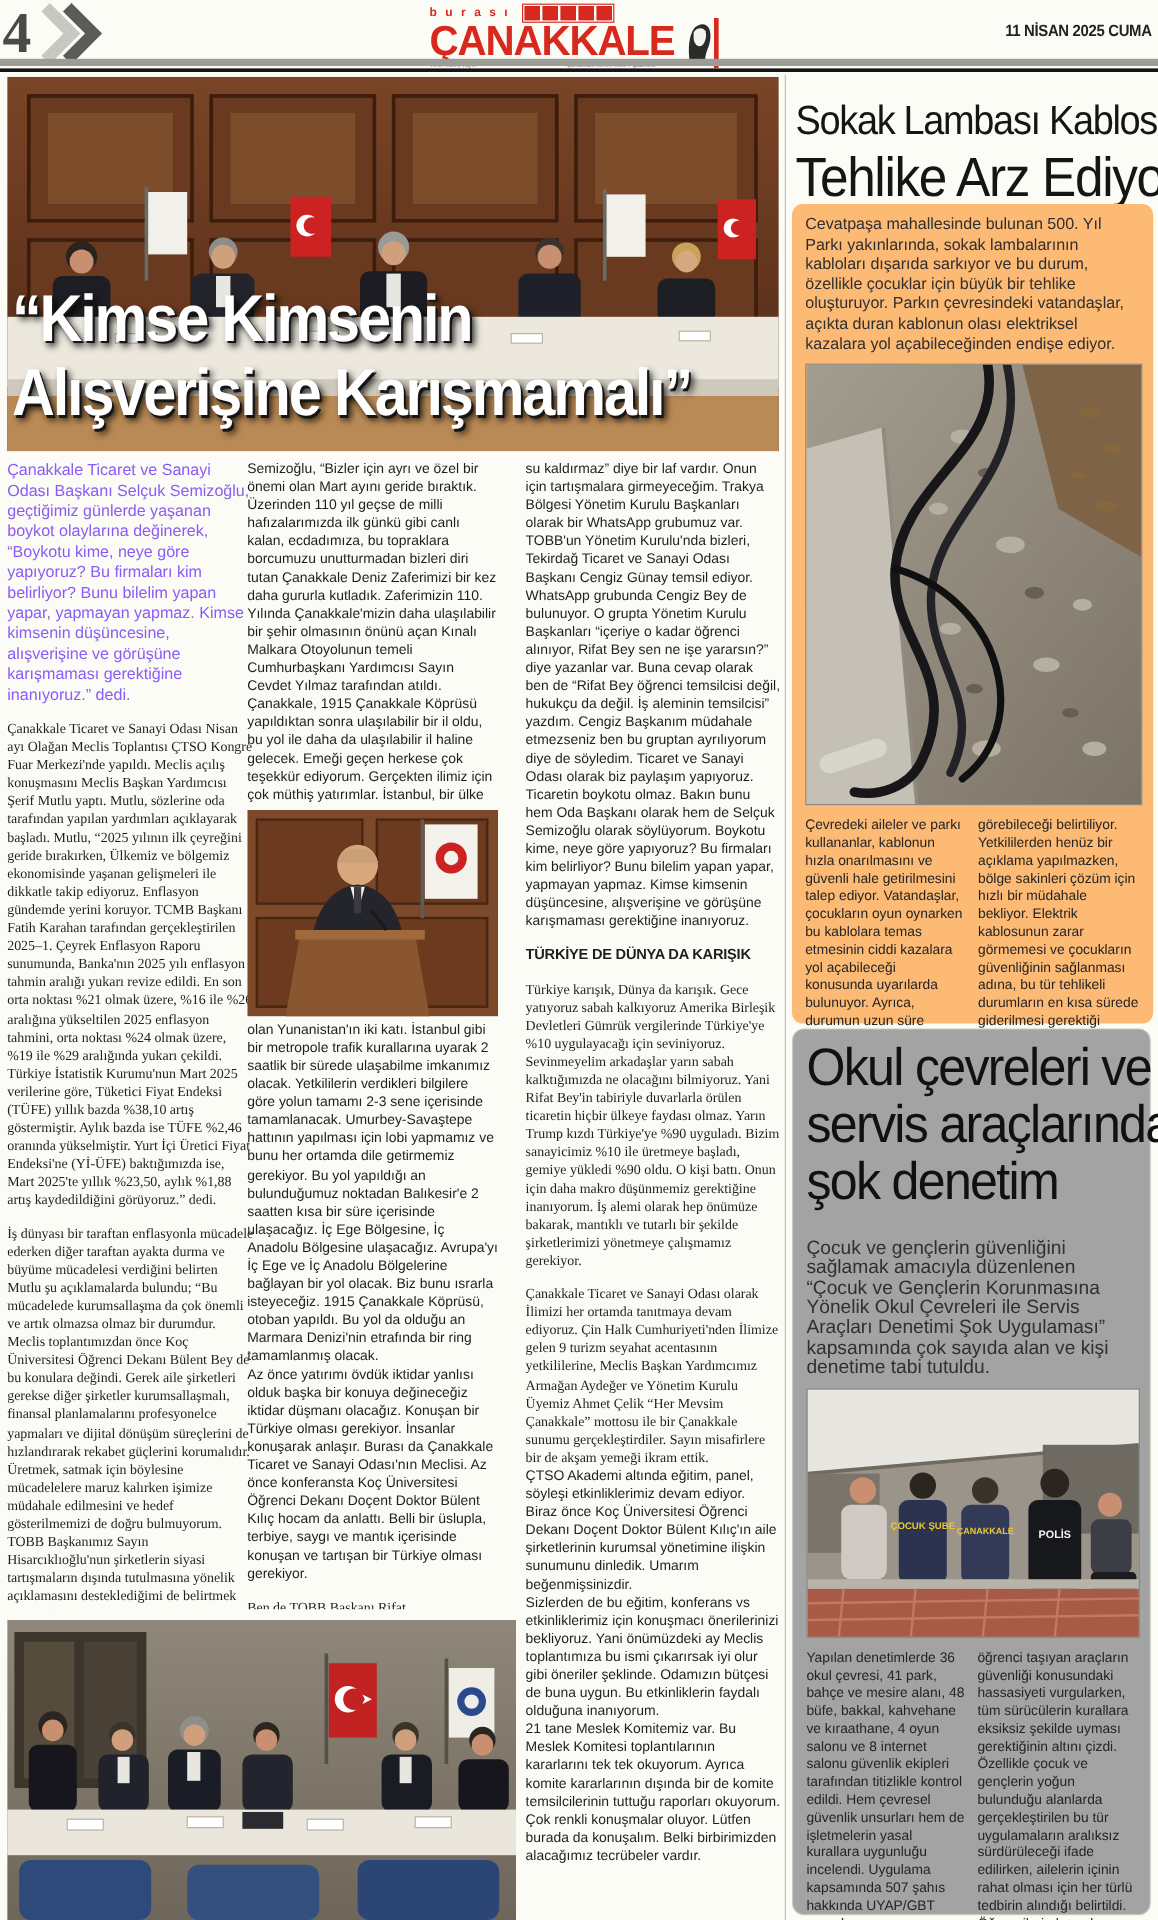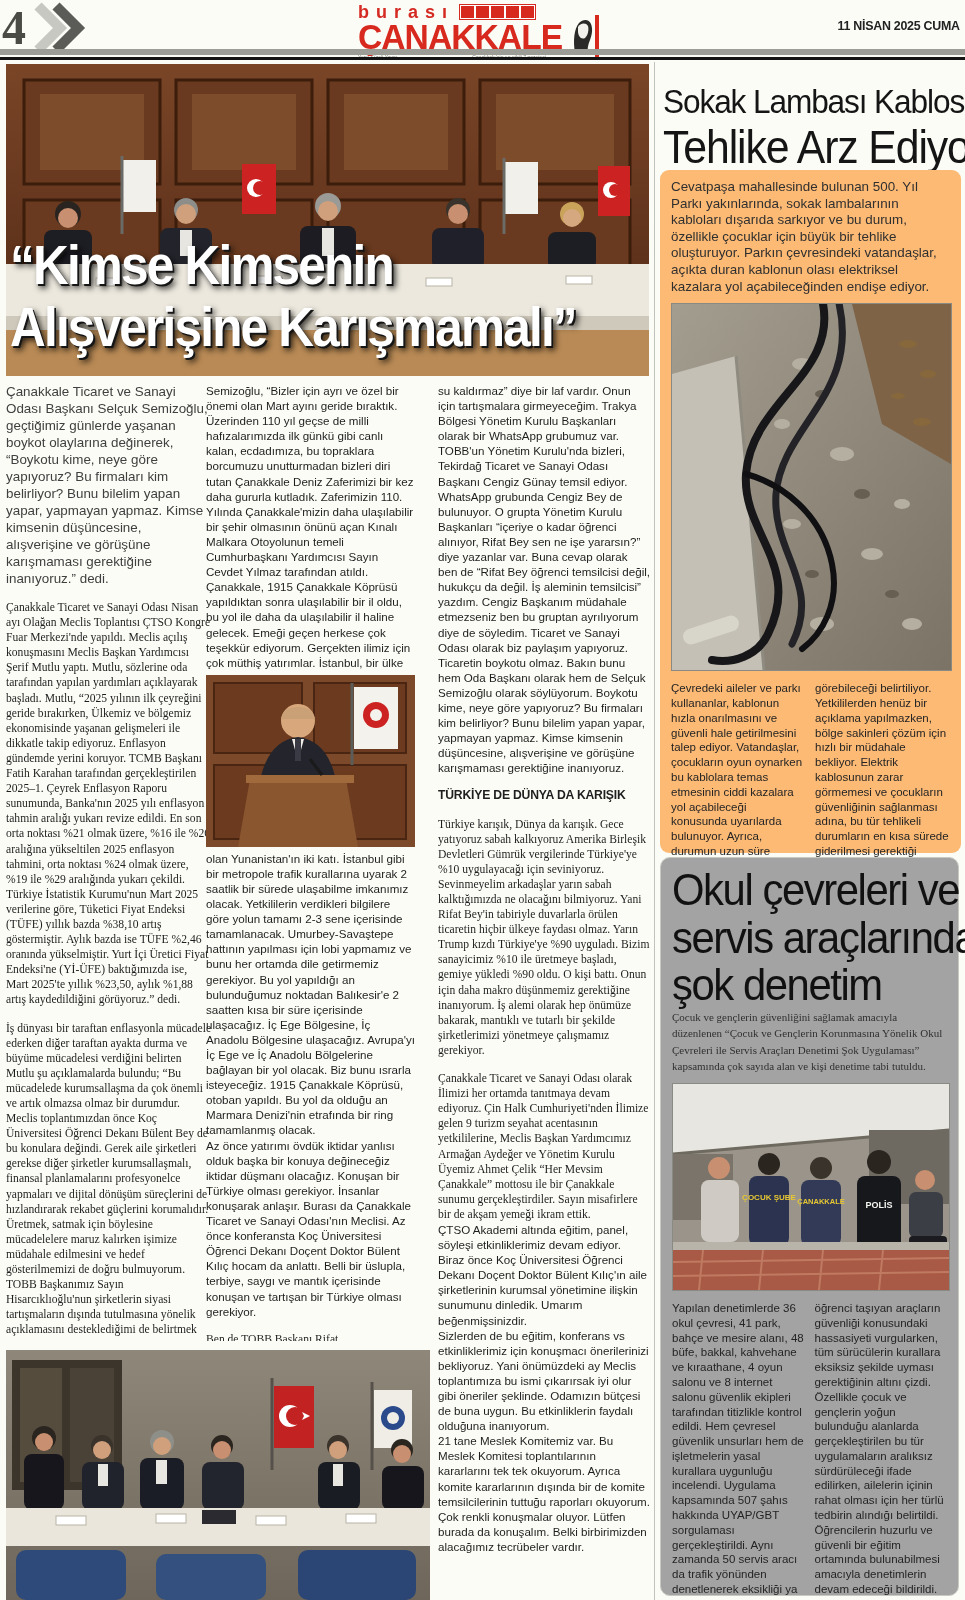--- a/index.html
+++ b/index.html
@@ -5,21 +5,21 @@
   html,body{margin:0;padding:0;background:#e4e4e0;}
   .page{position:relative;width:965px;height:1600px;margin:0 auto;background:#fcfcf7;
         font-family:"Liberation Sans",sans-serif;overflow:hidden;color:#1d1d1d;}
 
   
   .pagenum{position:absolute;left:2px;top:4px;font-family:"Liberation Serif",serif;
            font-weight:bold;font-size:48px;color:#4b4b46;line-height:1;}
   .chevrons{position:absolute;left:30px;top:2px;}
   .logo{position:absolute;left:358px;top:3px;width:215px;height:52px;}
   .logo-toprow{display:flex;align-items:center;gap:5px;}
-  .logo-burasi{color:#d42a22;font-weight:bold;font-size:18px;letter-spacing:7px;line-height:1;}
+  .logo-burasi{color:#d42a22;font-weight:bold;font-size:10px;letter-spacing:7px;line-height:1;}
   .logo-strip{display:flex;gap:2px;border:1px solid #d42a22;padding:1px;background:#fff;}
   .logo-strip span{display:block;width:13px;height:12px;background:#d8291f;}
   .logo-main{color:#d8291f;font-weight:800;font-size:35px;line-height:.92;letter-spacing:-1px;
              transform:scaleX(.96);transform-origin:left;}
   .logo-sub{display:flex;justify-content:space-between;font-size:5px;color:#777;margin-top:1px;width:188px;}
   .logo-ata{position:absolute;right:-26px;top:12px;}
   .dateline{position:absolute;right:5px;top:18px;font-weight:bold;font-size:13.5px;color:#222;
             letter-spacing:-0.3px;transform:scaleX(.92);transform-origin:right;}
   .bar-gray{position:absolute;left:0;top:49px;width:965px;height:6px;background:#9d9d97;}
   .bar-black{position:absolute;left:0;top:57px;width:965px;height:3px;background:#141414;}
@@ -27,21 +27,21 @@
   
   .mainphoto{position:absolute;left:6px;top:64px;width:643px;height:312px;}
   .headline{position:absolute;left:10px;top:234px;width:660px;color:#fff;font-weight:800;
             font-size:55px;line-height:1.13;letter-spacing:-2px;transform:scaleX(.9);
             transform-origin:left top;white-space:nowrap;
             text-shadow:2px 2px 0 #161616,4px 4px 7px rgba(0,0,0,.85);}
   .bcol{position:absolute;top:383px;font-size:11.6px;line-height:15.1px;color:#1e1e1e;overflow:hidden;}
   .col1{left:6px;width:206px;height:958px;}
   .col2{left:206px;width:209px;height:958px;}
   .col3{left:438px;width:212px;height:1214px;}
-  .lead{font-size:13.4px;line-height:17px;color:#404040;}
+  .lead{font-size:13.4px;line-height:17px;color:#8b5cf6;}
   .para{margin:0;}
   .gap{margin-top:13px;font-family:Liberation Serif, serif;}
   .sub{font-weight:bold;font-size:12.2px;letter-spacing:-.2px;margin-top:13px;}
   .inlinephoto{width:100%;height:172px;margin:5px 0 4px 0;display:block;}
   .bottomphoto{position:absolute;left:6px;top:1350px;width:424px;height:250px;z-index:3;}
 
   
   .vdivider{position:absolute;left:654px;top:62px;width:1px;height:1538px;background:#c2c2bc;}
   .r-titleblock{position:absolute;left:663px;top:84px;width:300px;color:#151515;font-weight:400;}
   .rt1{font-size:34px;line-height:1.05;letter-spacing:-1.2px;transform:scaleX(.93);
@@ -54,21 +54,21 @@
   .r-lead{font-size:13.4px;line-height:16.6px;color:#303030;}
   .cablesphoto{display:block;width:279px;height:366px;margin-top:8px;border:1px solid #8a8a84;}
   .r-cols{margin-top:10px;display:flex;gap:10px;}
   .r-cols .rc{width:134px;font-size:11.5px;line-height:14.8px;color:#242424;}
   .r-byline{font-weight:bold;margin-top:14px;}
 
   .art2box{position:absolute;left:660px;top:857px;width:299px;height:739px;background:#a3a3a3;
            border:1px solid #c9c9c2;border-radius:10px;box-sizing:border-box;padding:8px 11px;}
   .a2title{font-size:44px;line-height:1.08;letter-spacing:-1.5px;font-weight:400;color:#111;
            transform:scaleX(.95);transform-origin:left;white-space:nowrap;}
-  .a2lead{font-size:11px;line-height:16.6px;color:#303030;margin-top:0;font-family:Liberation Serif, serif;}
+  .a2lead{font-size:16px;line-height:16.6px;color:#303030;margin-top:24px;}
   .inspphoto{display:block;width:276px;height:206px;margin-top:8px;border:1px solid #8a8a84;}
 </style>
 </head>
 <body>
 
 <div class="page">
 
   <div class="pagenum">4</div>
   <svg class="chevrons" width="70" height="52" viewBox="0 0 70 52">
     <polyline points="8,4 30,26 8,48" fill="none" stroke="#c8c8c2" stroke-width="10"></polyline>

